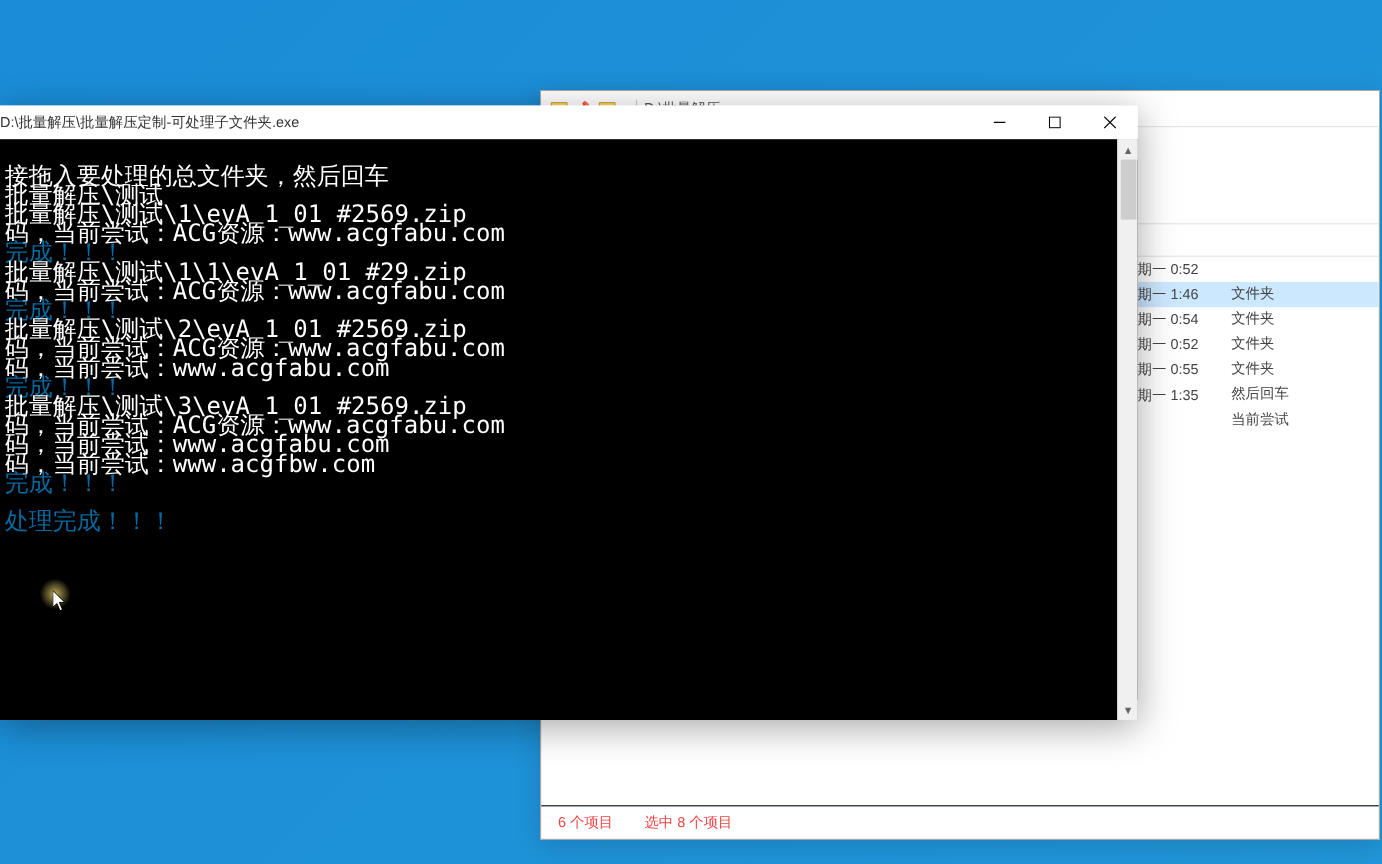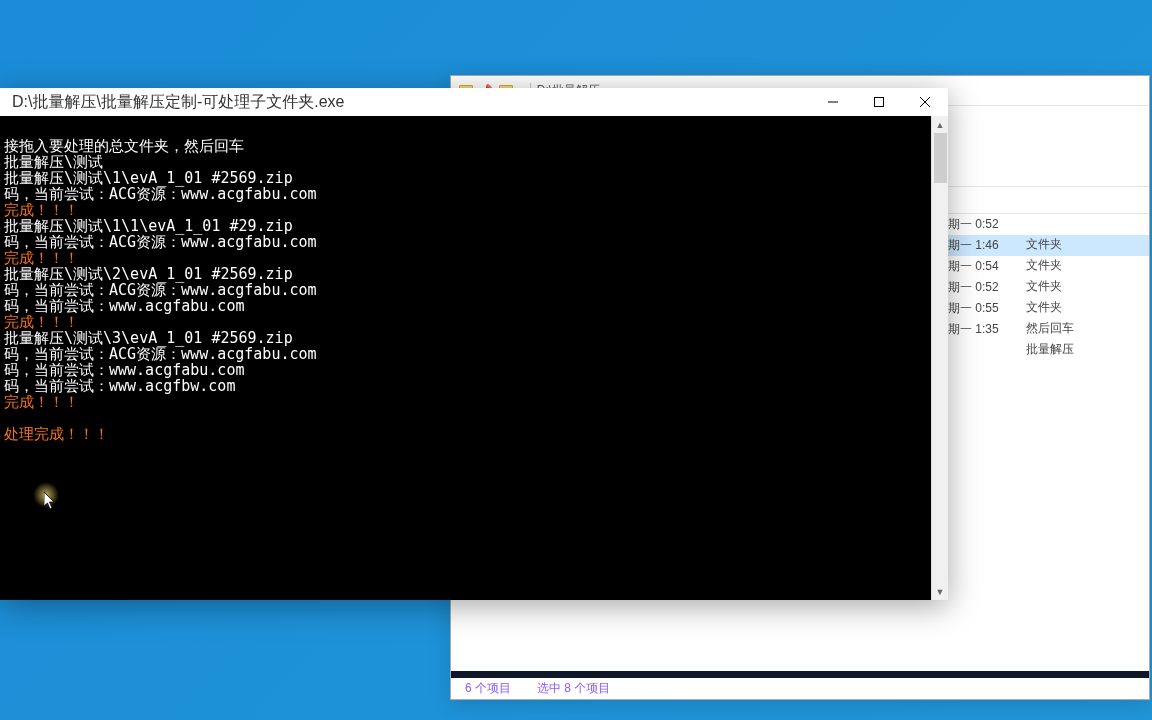--- a/index.html
+++ b/index.html
@@ -42,65 +42,65 @@
 .explorer-rows { position: absolute; top: 108px; left:0; right:0; }
 .explorer-row {
   height: 21px; display: flex; align-items: center;
   font-size: 12px; color:#444;
 }
 .explorer-row.selected { background:#cce8ff; }
 .explorer-row .date { margin-left: 485px; width: 90px; }
 .explorer-row .type { width: 90px; margin-top: 40px; }
 .explorer-status {
   position: absolute; bottom:0; left:0; right:0;
-  height: 28px; border-top: 7px solid #0f172a;
+  height: 28px; border-top: 1px solid #0f172a;
   display: flex; align-items: center; gap: 26px;
-  padding: 0 14px; font-size: 12px; color:#8b5cf6;
+  padding: 0 14px; font-size: 12px; color:#ef4444;
 }
 
 
 .console-window {
   position: absolute;
   left: 0; top: 88px;
   width: 948px; height: 512px;
   background: #fff;
   box-shadow: 0 6px 30px rgba(0,0,0,.35);
 }
 .console-titlebar {
   height: 28px;
   display: flex; align-items: center;
   background: #fff;
 }
-.console-title { flex:1; padding: 0 12px; font-size: 16px; color:#333; white-space: nowrap; overflow:hidden; }
+.console-title { flex:1; padding: 0 0; font-size: 12px; color:#333; white-space: nowrap; overflow:hidden; }
 .win-controls { display:flex; }
 .win-btn {
   width: 46px; height: 28px;
   display:flex; align-items:center; justify-content:center;
   font-size: 11px;
 }
 .win-btn svg { width:10px; height:10px; }
 
 .console-body {
   position: relative;
   height: calc(100% - 28px);
   background: #000;
   display: flex;
 }
 .console-content {
   flex:1;
   padding: 6px 4px;
   color: #fff;
   font-family: "NSimSun", "SimSun", "Consolas", monospace;
-  font-size: 15px;
+  font-size: 20px;
   line-height: 16px;
   white-space: pre;
   overflow: hidden;
 }
 .console-line { color:#fff; }
-.console-line.green { color:#f97316; }
+.console-line.green { color:#0369a1; }
 .console-scrollbar {
   width: 17px; background:#f0f0f0;
   position: relative;
   border-left: 1px solid #ddd;
 }
 .scroll-btn {
   position:absolute; left:0; width:100%; height:17px;
   background:#f0f0f0; display:flex; align-items:center; justify-content:center;
   color:#666; font-size:9px;
 }
@@ -157,21 +157,21 @@
         <div class="explorer-row">
           <span class="date">星期一 0:52</span>
           <span class="type">文件夹</span>
         </div>
         <div class="explorer-row">
           <span class="date">星期一 0:55</span>
           <span class="type">然后回车</span>
         </div>
         <div class="explorer-row">
           <span class="date">星期一 1:35</span>
-          <span class="type">批量解压</span>
+          <span class="type">当前尝试</span>
         </div>
       </div>
     <div class="explorer-status">
       <span>6 个项目</span>
       <span>选中 8 个项目</span>
     </div>
   </div>
 </div>
 
 <div class="console-window">

